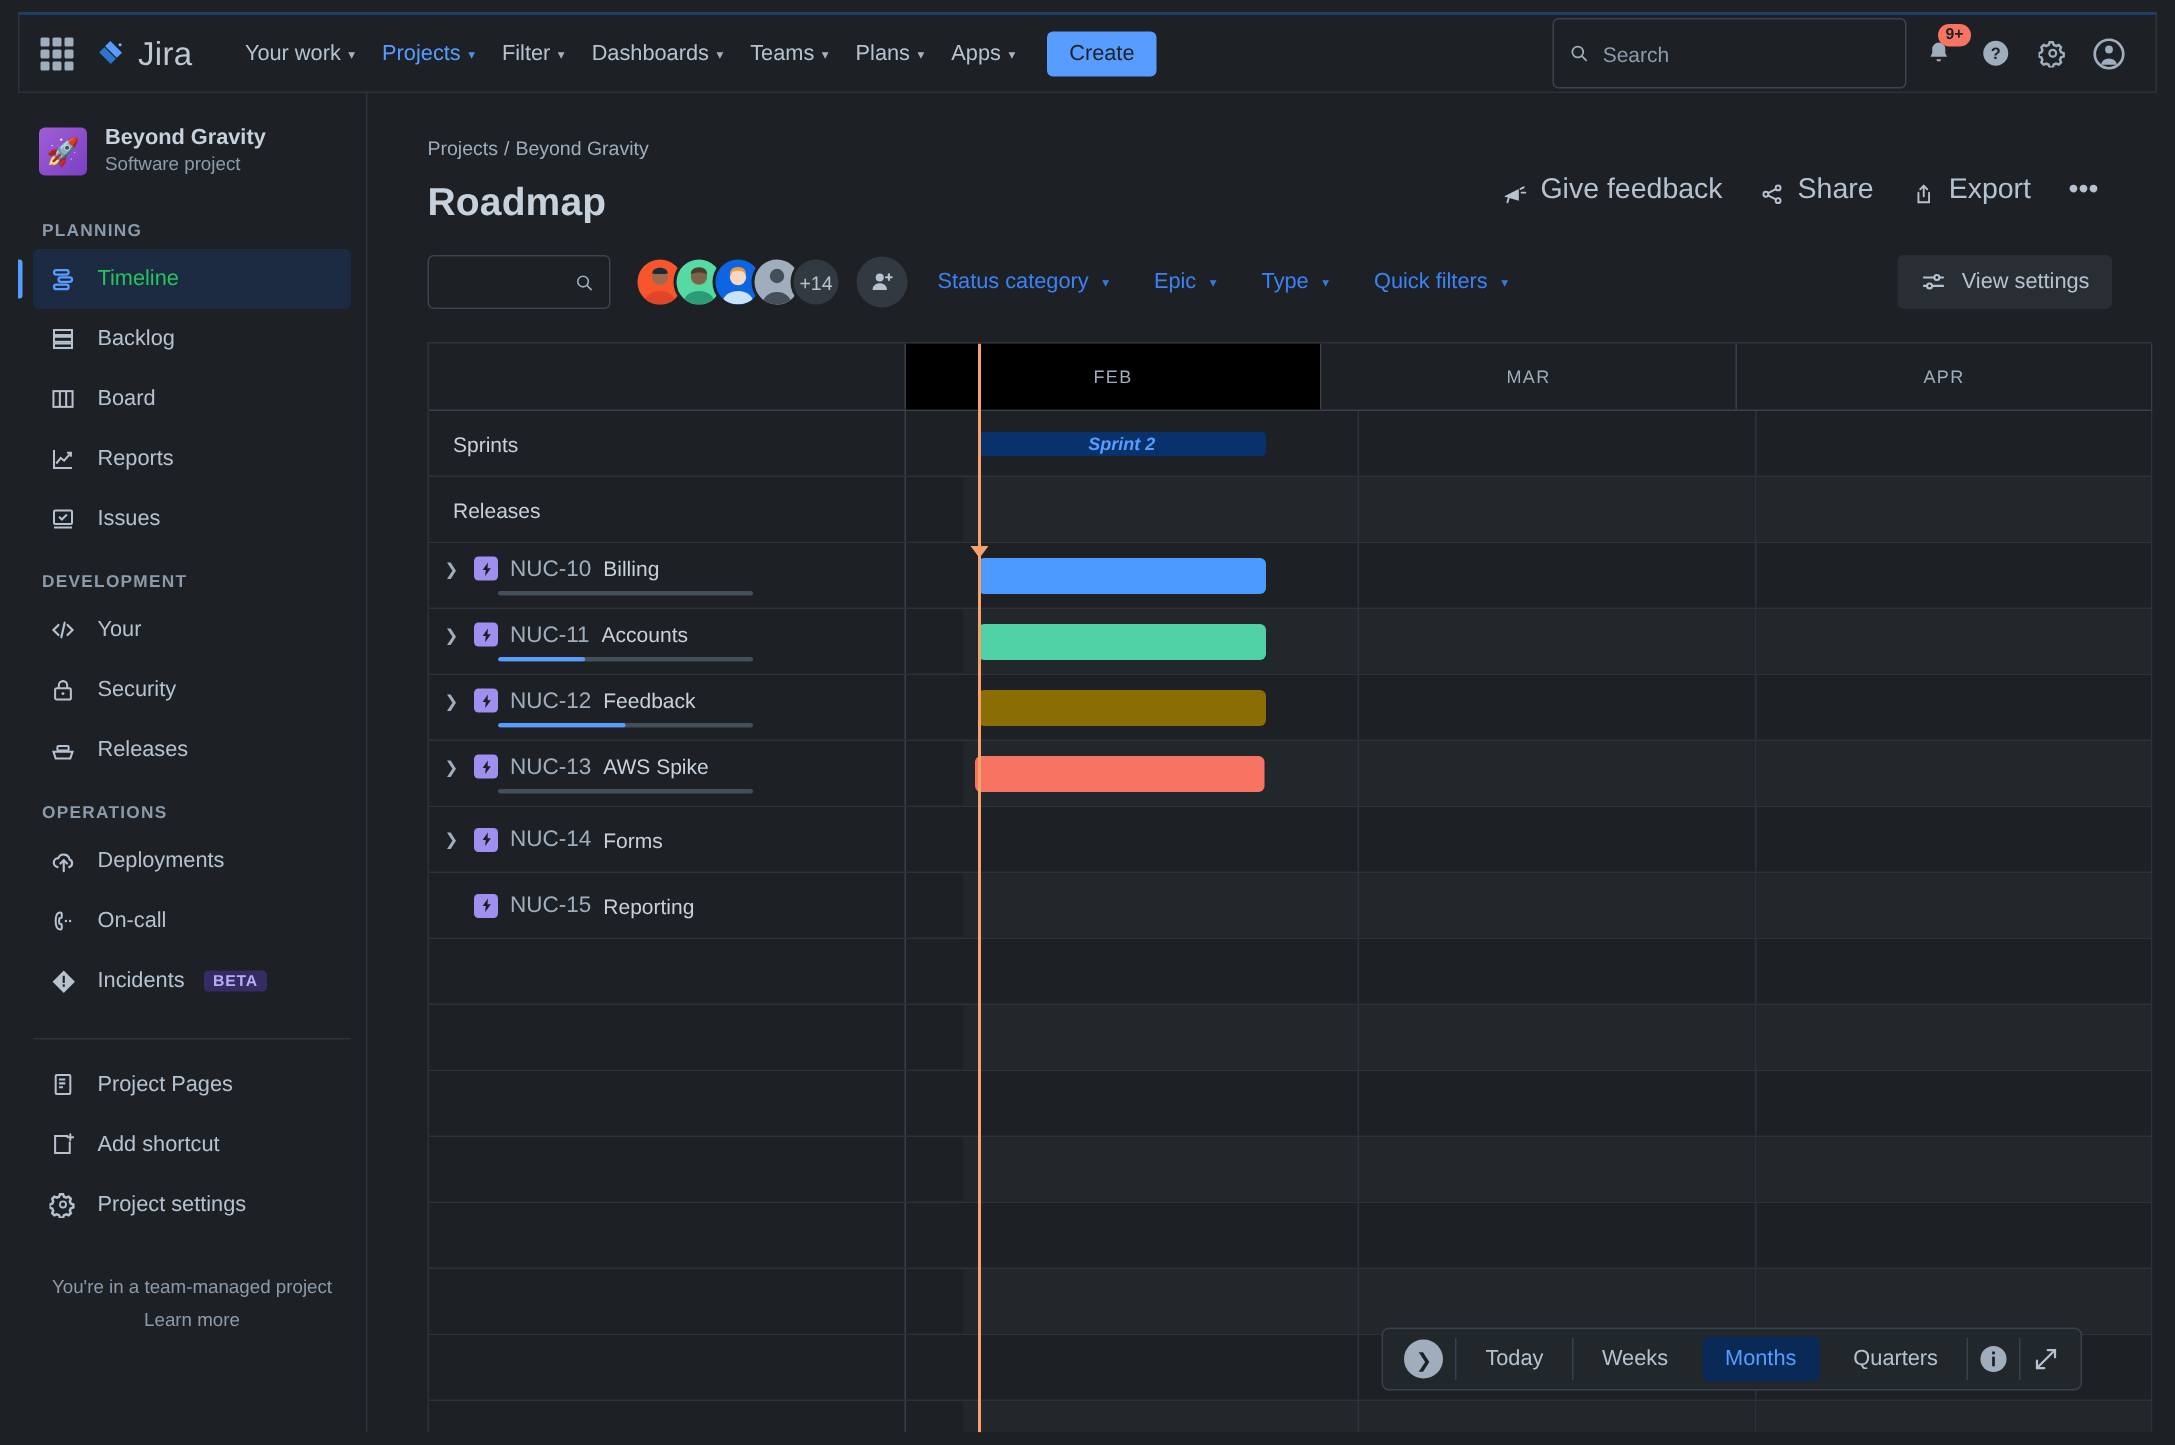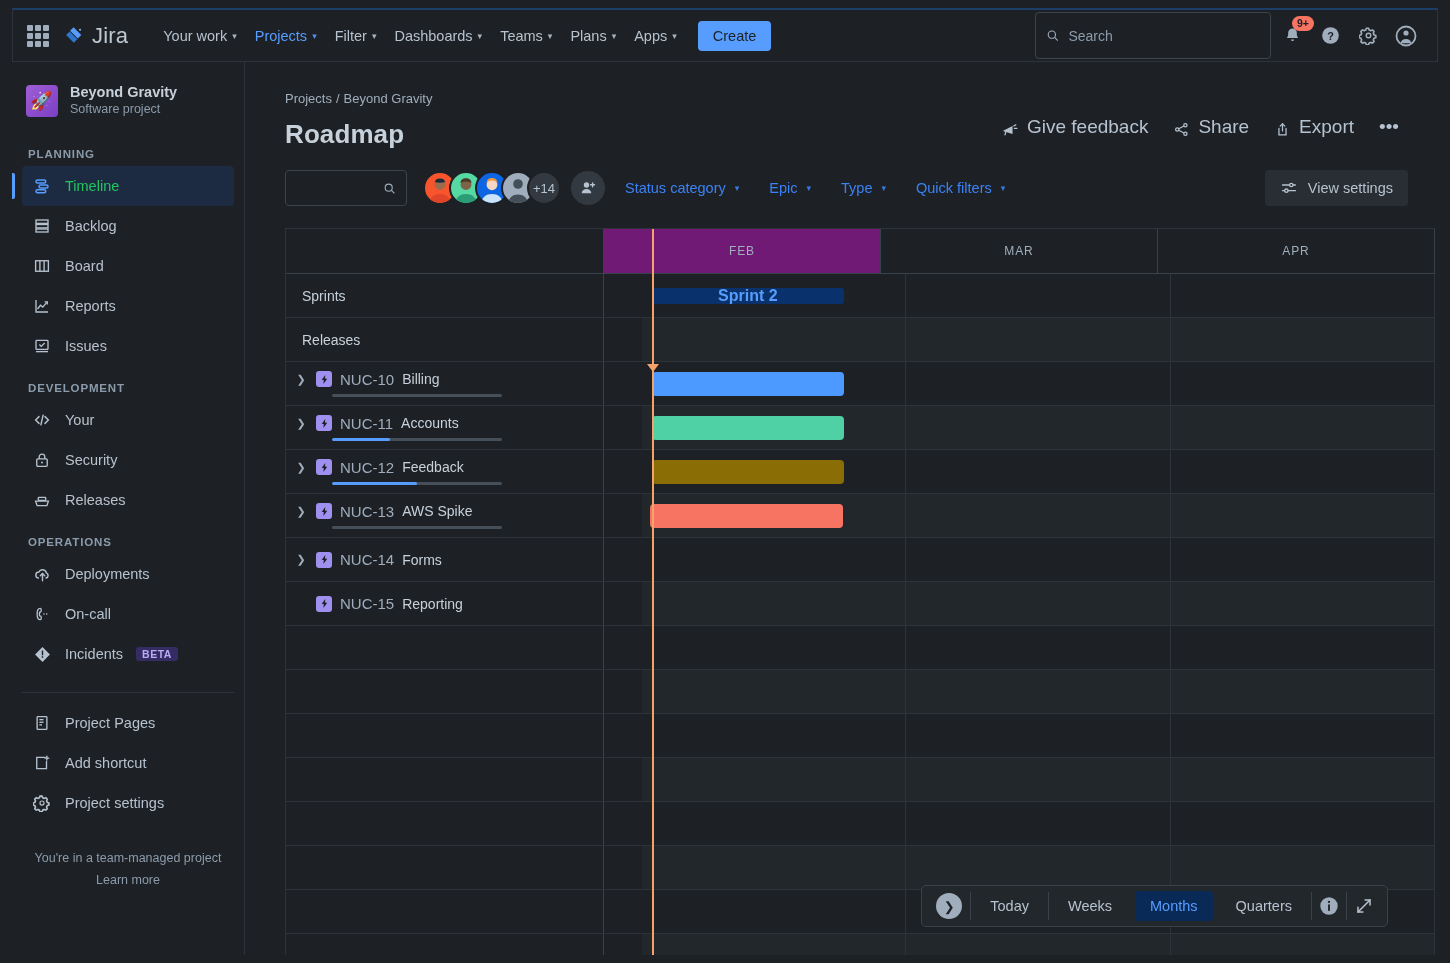--- a/index.html
+++ b/index.html
@@ -122,42 +122,42 @@
     background: #282e33; color:#b6c2cf; font-size:14.5px; padding: 9px 15px;
     border-radius: 4px; cursor:pointer; white-space: nowrap; }
 
   
   #timeline { position:absolute; left: 39px; right: 3px; top: 166px; bottom: 0;
     border-left:1px solid #2d3339; border-top:1px solid #2d3339; overflow:hidden; }
   .tl-head { display:flex; height: 45px; border-bottom:1px solid #39414a; }
   .tl-head .lbl-col { width: 318px; border-right:1px solid #39414a; flex:none; }
   .tl-head .mcol { flex:1; display:flex; align-items:center; justify-content:center;
     font-size:12px; letter-spacing:.9px; color:#9fadbc; border-right:1px solid #39414a; }
-  .tl-head .mcol.current { background:#701a75; }
+  .tl-head .mcol.current { background:#000000; }
   .tl-row { display:flex; height: 44px; border-bottom:1px solid #2d3339; position:relative;gap:38px; }
   .tl-row .lbl-col { width: 318px; border-right:1px solid #39414a; flex:none;
     display:flex; flex-direction:column; justify-content:center; padding-left: 8px; }
   .tl-row .track { flex:1; display:flex; position:relative; }
   .tl-row .track .mcol { flex:1; border-right:1px solid #2d3339; }
   .tl-row.alt .track .mcol { background:#22272b; }
   .tl-row.alt .lbl-col { background:#1d2125; }
   .sec-label { font-size:14px; color:#c7d1db; padding-left: 8px; }
   .epic-line { display:flex; align-items:center; gap: 8px; }
   .chev { width:14px; color:#9fadbc; font-size:11px; cursor:pointer; text-align:center; flex:none; }
   .epic-ico { width:16px; height:16px; border-radius:3px; background:#9f8fef;
     display:flex; align-items:center; justify-content:center; flex:none; }
   .epic-key { font-size:15px; color:#9fadbc; }
   .epic-sum { font-size:14px; color:#c7d1db; }
   .prog-wrap { height:3px; width: 170px; background:#454f59; border-radius:2px;
     margin: 6px 0 0 38px; overflow:hidden; }
   .prog-fill { height:100%; background:#579dff; border-radius:2px; }
   .bar { position:absolute; height:24px; border-radius:4px; top: 10px; }
   .sprint-bar { position:absolute; height:16px; background:#09326c; border-radius:3px;
     top: 14px; display:flex; align-items:center; justify-content:center;
-    font-size:16px; color:#579dff; font-weight:bold; }
+    font-size:12px; color:#579dff; font-weight:bold;font-style:italic; }
   .today-line { position:absolute; top:0; bottom:0; width:2px; background:#f5a26b; z-index: 5; }
   .today-tri { position:absolute; width:0; height:0; border-left:6px solid transparent;
     border-right:6px solid transparent; border-top:8px solid #f5a26b; margin-left:-5px; z-index:6; }
 
   
   .zoombar { position:absolute; right: 50px; bottom: 28px; display:flex; align-items:center;
     background:#22272b; border:1px solid #39414a; border-radius: 5px; height: 42px;
     padding: 0 6px; z-index: 20; }
   .zb-circle { width:26px; height:26px; border-radius:50%; background:#9fadbc; color:#1d2125;
     display:flex; align-items:center; justify-content:center; font-size:13px; cursor:pointer;

